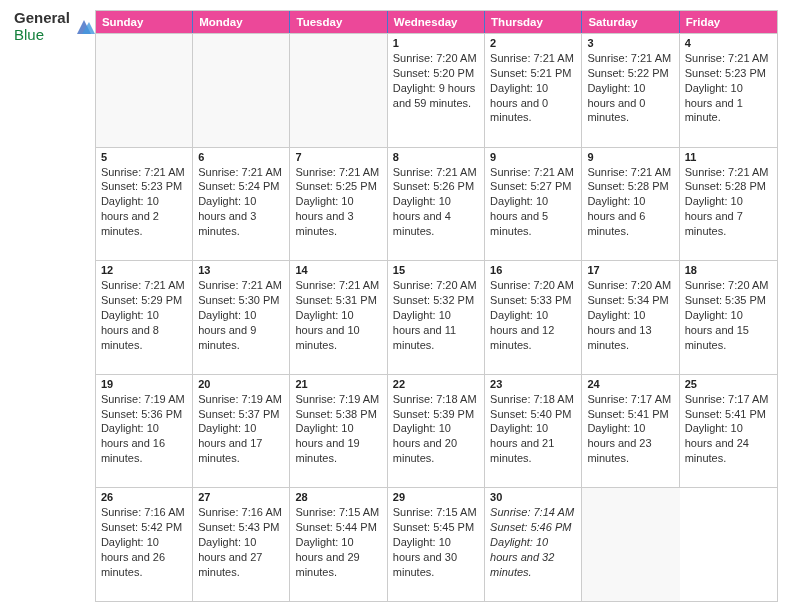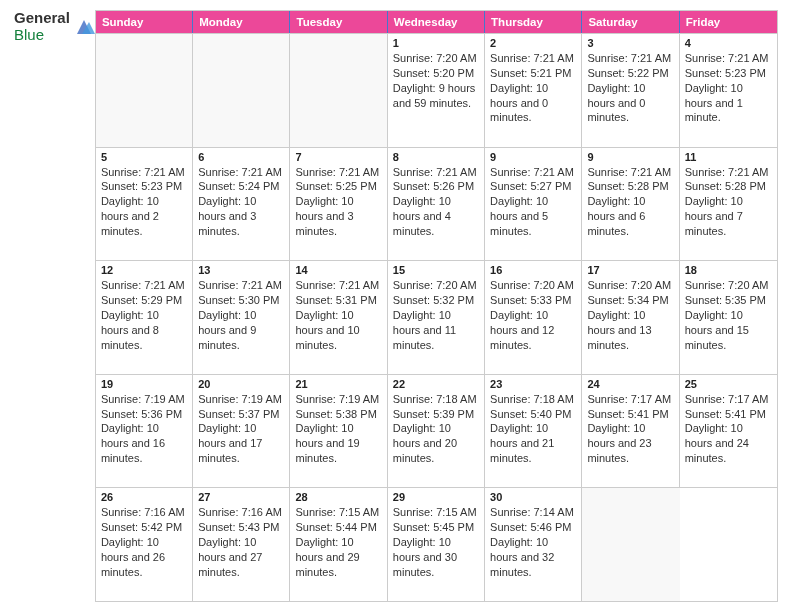--- a/index.html
+++ b/index.html
@@ -323,21 +323,21 @@
 Daylight: 10 hours and 29 minutes.</div>
           </div>
           <div class="cal-cell">
             <div class="day-num">29</div>
             <div class="cell-text" style="white-space: pre-line;">Sunrise: 7:15 AM
 Sunset: 5:45 PM
 Daylight: 10 hours and 30 minutes.</div>
           </div>
           <div class="cal-cell">
             <div class="day-num">30</div>
-            <div class="cell-text" style="white-space: pre-line;">Sunrise: 7:14 AM
+            <div class="cell-text" style="white-space: pre-line; font-style: italic;">Sunrise: 7:14 AM
 Sunset: 5:46 PM
 Daylight: 10 hours and 32 minutes.</div>
           </div>
           <div class="cal-cell empty"></div>
         </div>
       </div>
   </div>
 </div>
 
 </body></html>

